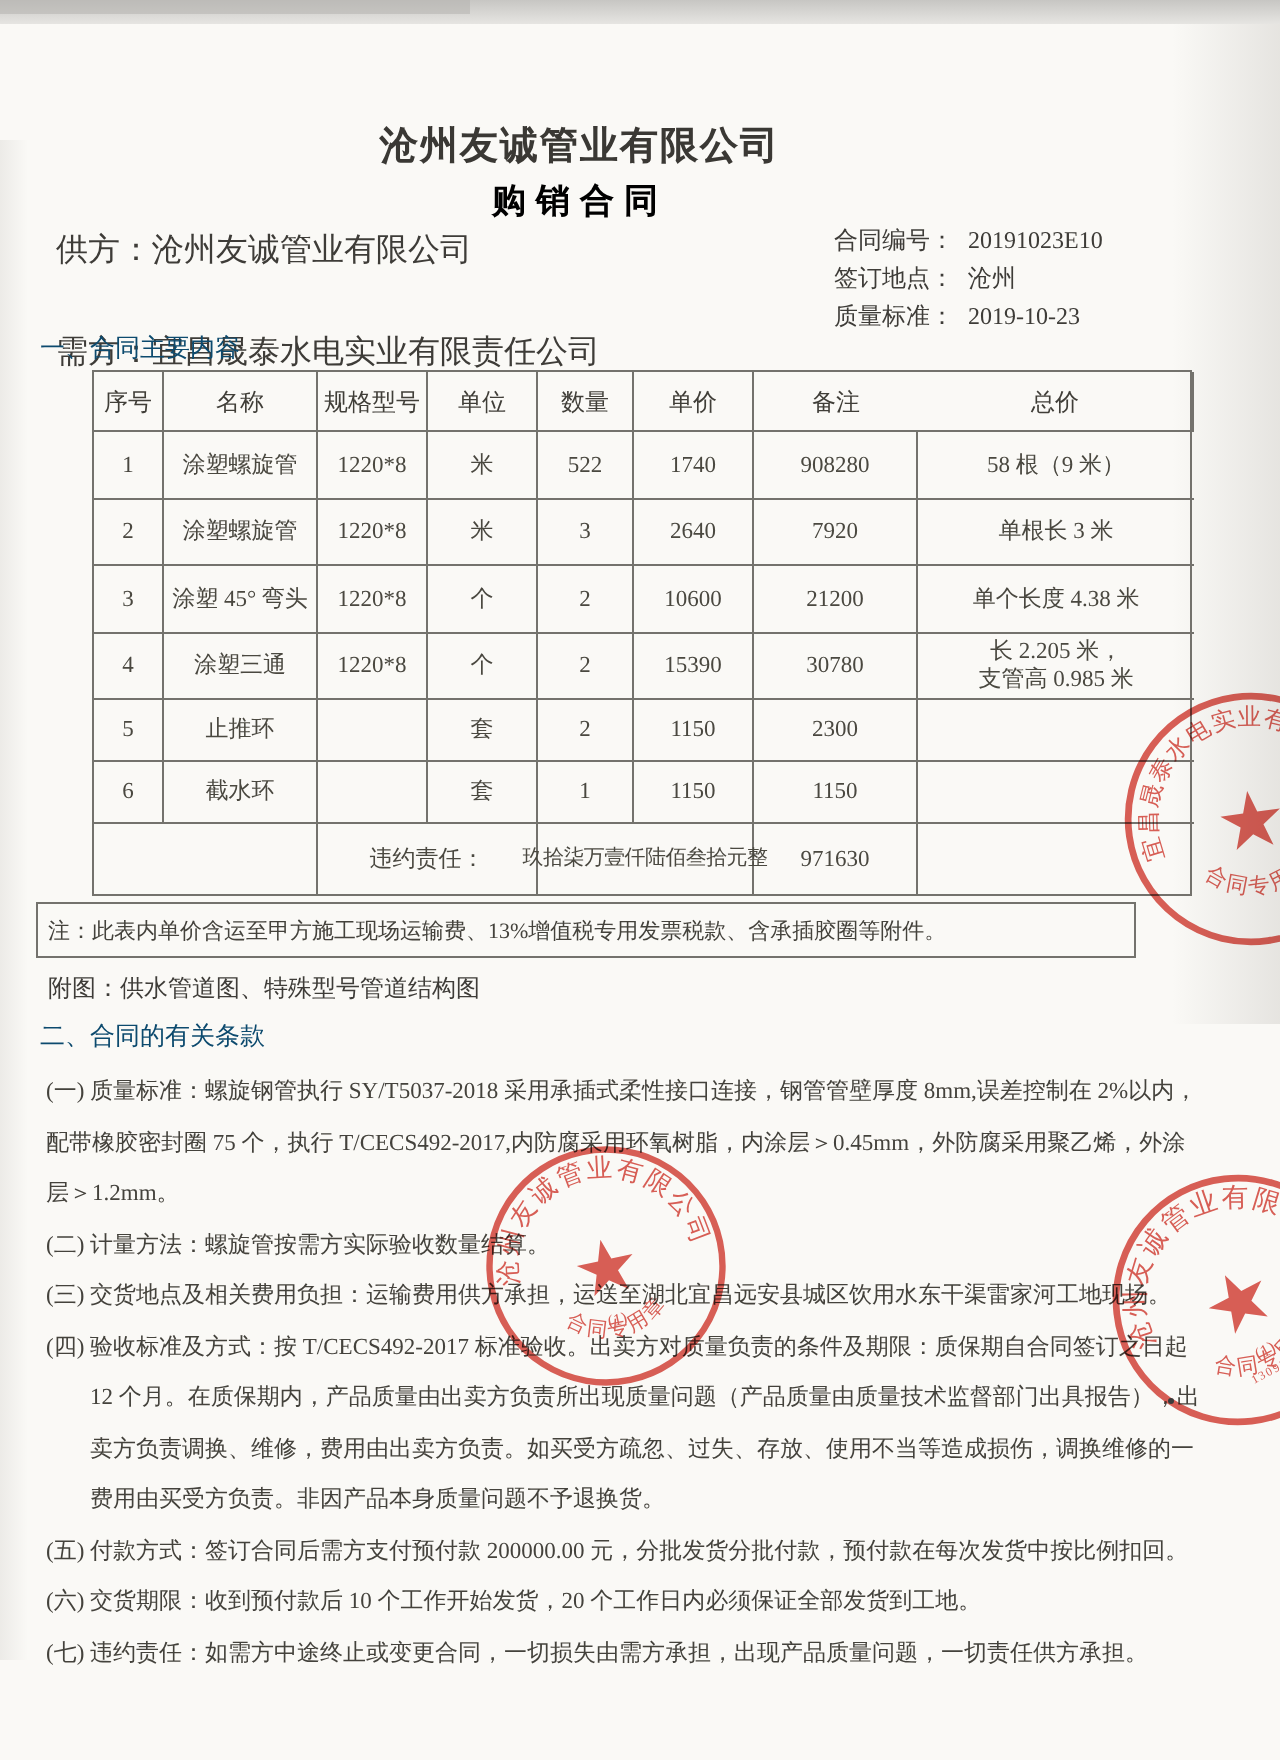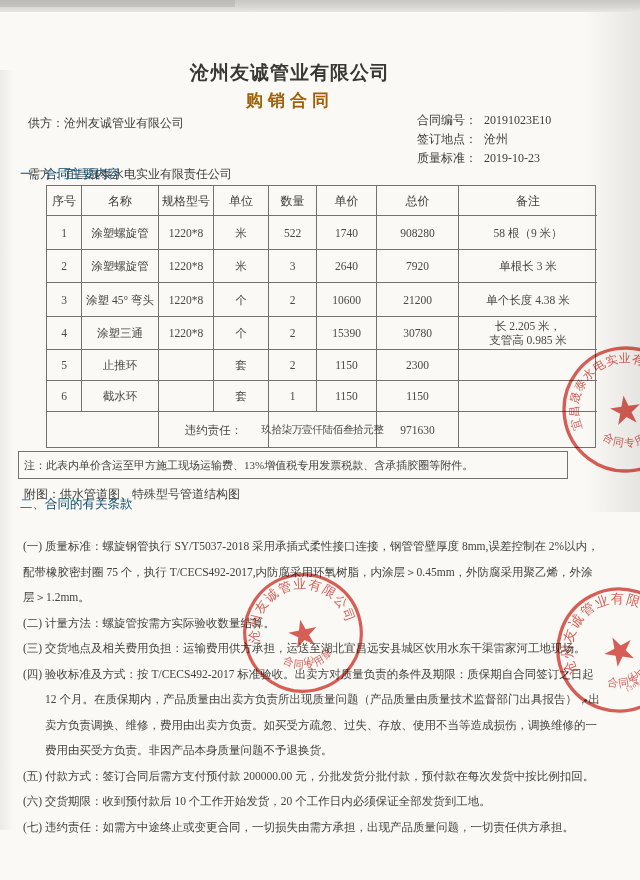--- a/index.html
+++ b/index.html
@@ -4,30 +4,30 @@
 <style>
   html,body{margin:0;padding:0;}
   body{width:640px;height:880px;background:#e9e8e5;font-family:"Liberation Serif","DejaVu Serif",serif;}
   .page{position:relative;width:612px;height:880px;background:#faf9f6;overflow:hidden;color:#3e3c38;padding-left:32px;}
   
   .band-top{position:absolute;left:0;top:0;width:640px;height:12px;background:linear-gradient(to bottom,#c7c6c3,#e6e5e2);}
   .band-top2{position:absolute;left:0;top:0;width:235px;height:7px;background:#b4b2af;opacity:.55;}
   .shade-right{position:absolute;right:0;top:12px;width:58px;height:500px;background:linear-gradient(to right,rgba(115,110,102,0),rgba(115,110,102,.16));}
   .shade-left{position:absolute;left:0;top:70px;width:14px;height:760px;background:linear-gradient(to left,rgba(115,110,102,0),rgba(115,110,102,.10));}
   .title{position:absolute;left:0;top:60px;width:580px;margin:0;text-align:center;font-size:19px;font-weight:600;letter-spacing:1px;color:#3a3834;}
-  .subtitle{position:absolute;left:0;top:89px;width:580px;margin:0;text-align:center;font-size:17px;font-weight:600;letter-spacing:5px;color:#a16207;}
-  .mline{position:absolute;font-size:12px;white-space:nowrap;}
+  .subtitle{position:absolute;left:0;top:89px;width:580px;margin:0;text-align:center;font-size:17px;font-weight:600;letter-spacing:5px;color:#000000;}
+  .mline{position:absolute;font-size:16px;white-space:nowrap;}
   .supplier{left:28px;top:115px;}
   .buyer{left:28px;top:150px;margin-top:16px;}
   .meta{position:absolute;left:417px;top:111px;font-size:12px;}
   .meta .mrow{height:19px;line-height:19px;white-space:nowrap;}
   .meta .val{margin-left:7px;}
   .sec{position:absolute;font-size:12.5px;font-weight:400;white-space:nowrap;color:#0c4a6e;text-align:center;}
   .sec1{left:20px;top:166px;}
-  .sec2{left:20px;top:496px;}
+  .sec2{left:20px;top:510px;}
   .attach{position:absolute;left:24px;top:486px;font-size:12px;white-space:nowrap;}
   
   .gtable{position:absolute;left:18px;top:185px;width:550px;display:grid;
     grid-template-columns:35px 77px 55px 55px 48px 60px 82px 138px;
     grid-template-rows:30px 34px 33px 34px 33px 31px 31px 35px;
     border:1px solid #74726d;box-sizing:border-box;background:rgba(255,255,255,.0);margin-left:28px;}
   .c{border-right:1px solid #74726d;border-bottom:1px solid #74726d;display:flex;align-items:center;justify-content:center;
      font-size:11.5px;color:#4a4840;text-align:center;white-space:pre-line;line-height:14px;overflow:visible;}
   .c.hd{font-size:12px;color:#403e38;}
   .c.lc{border-right:none;}
@@ -71,22 +71,22 @@
 
   <div class="sec sec1">一、合同主要内容</div>
 
   <div class="gtable" id="gtable">
       <div class="c hd">序号</div>
       <div class="c hd">名称</div>
       <div class="c hd">规格型号</div>
       <div class="c hd">单位</div>
       <div class="c hd">数量</div>
       <div class="c hd">单价</div>
+      <div class="c hd lc">备注</div>
       <div class="c hd">总价</div>
-      <div class="c hd lc">备注</div>
       <div class="c">1</div>
       <div class="c">涂塑螺旋管</div>
       <div class="c">1220*8</div>
       <div class="c">米</div>
       <div class="c">522</div>
       <div class="c">1740</div>
       <div class="c">908280</div>
       <div class="c lc">58 根（9 米）</div>
       <div class="c">2</div>
       <div class="c">涂塑螺旋管</div>

